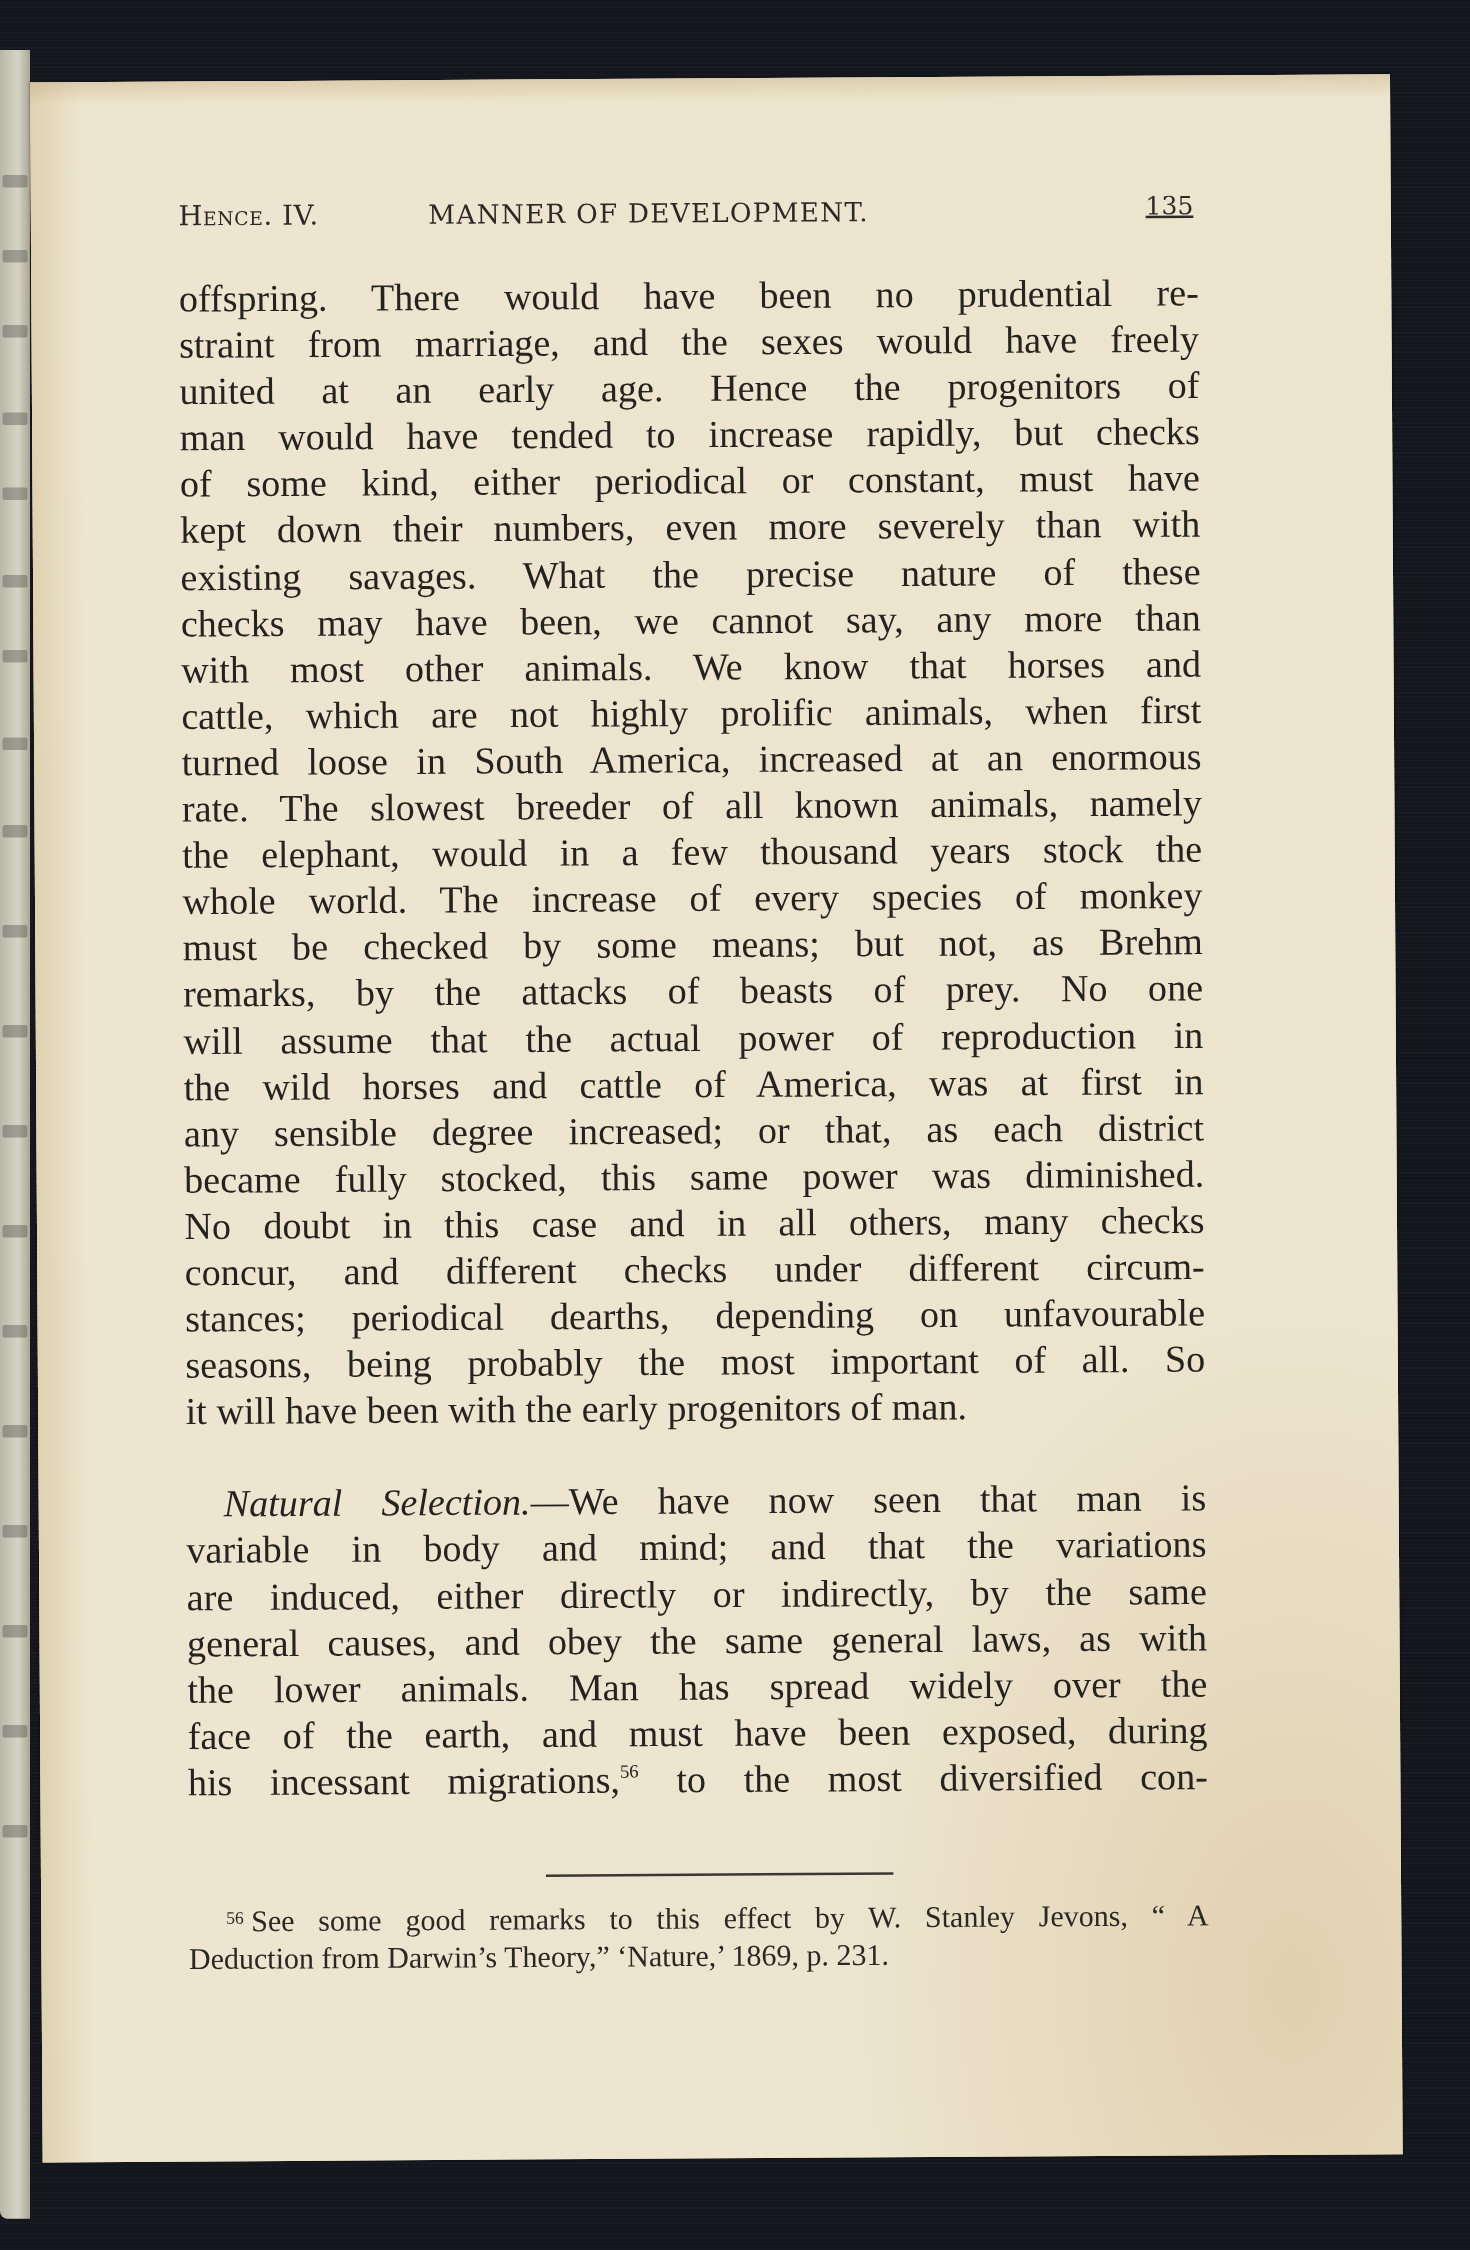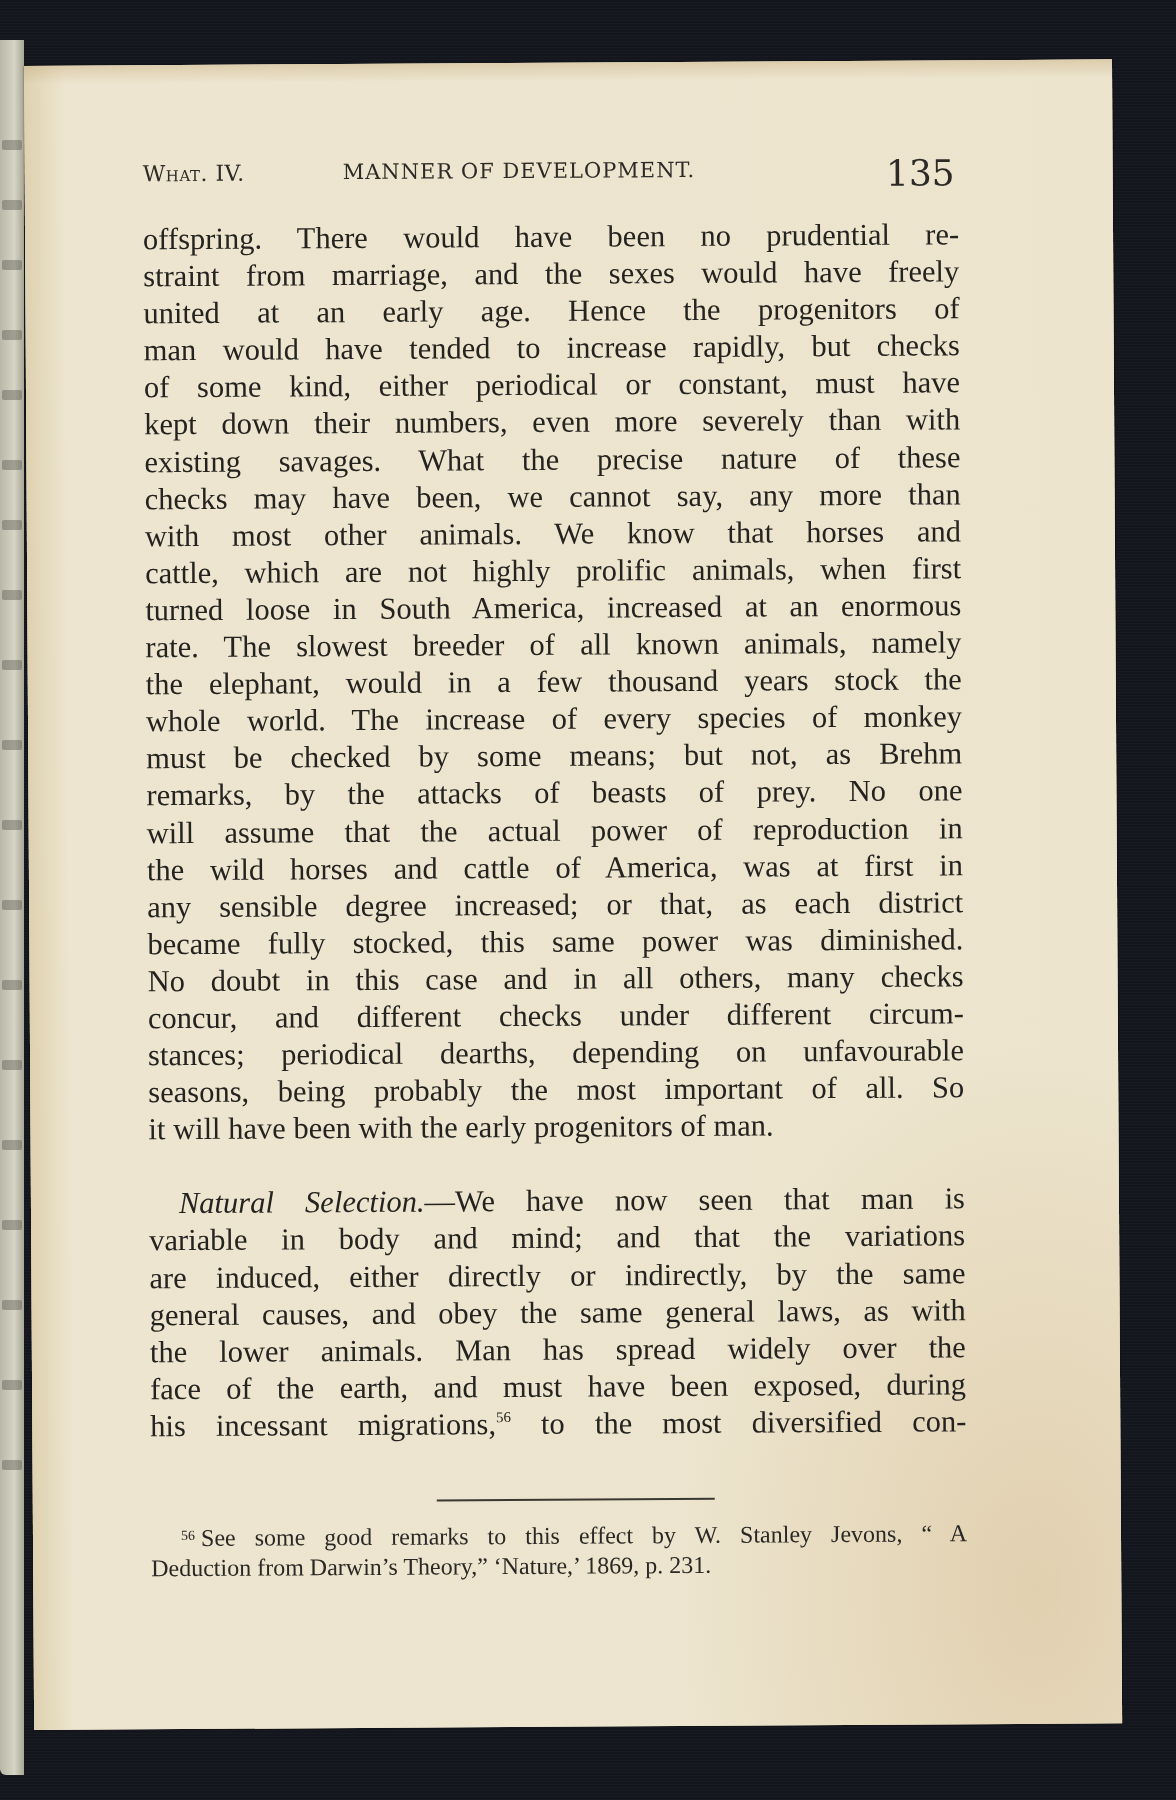--- a/index.html
+++ b/index.html
@@ -29,21 +29,21 @@
     transform-origin: 0 0;
     box-shadow: 0 0 2px rgba(0,0,0,0.6);
   }
   .page-inner { position: absolute; left: 0; top: 0; width: 100%; height: 100%; }
   .running-head {
     position: absolute; top: 96px; left: 118px; width: 812px; height: 30px;
     font-family: "DejaVu Serif", serif; color: #2c2a26;
   }
   .rh-chap { position: absolute; left: 0; top: 0; font-size: 22px; letter-spacing: 0.5px; font-variant: small-caps; }
   .rh-title { position: absolute; left: 200px; top: 0; font-size: 21px; letter-spacing: 1px; }
-  .rh-page { position: absolute; right: 0; top: -4px; font-size: 36px; }
+  .rh-page { position: absolute; right: 0; top: -4px; font-size: 20px; text-decoration: underline; }
   .body-text {
     position: absolute; left: 118px; top: 156px; width: 816px;
     font-family: "Liberation Serif", serif; font-size: 30.5px; line-height: 37.1px;
     color: #252320;
   }
   .line { display: block; text-align: justify; text-align-last: justify; white-space: nowrap; height: 37.1px; }
   .line.last { text-align-last: left; }
   .gap { height: 37px; }
   .indent { padding-left: 30px; }
   .italic { font-style: italic; }
@@ -83,21 +83,21 @@
   <span class="ghost" style="top:1100px"></span>
   <span class="ghost" style="top:1180px"></span>
   <span class="ghost" style="top:1260px"></span>
   <span class="ghost" style="top:1340px"></span>
   <span class="ghost" style="top:1420px"></span>
 </div>
 
 <div class="page">
   <div class="page-inner">
     <div class="running-head">
-      <span class="rh-chap">What. IV.</span>
+      <span class="rh-chap">Hence. IV.</span>
       <span class="rh-title">MANNER OF DEVELOPMENT.</span>
       <span class="rh-page">135</span>
     </div>
 
     <div class="body-text">
       <div id="para1">
           <span class="line">offspring.  There would have been no prudential re-</span>
           <span class="line">straint from marriage, and the sexes would have freely</span>
           <span class="line">united at an early age.  Hence the progenitors of</span>
           <span class="line">man would have tended to increase rapidly, but checks</span>

